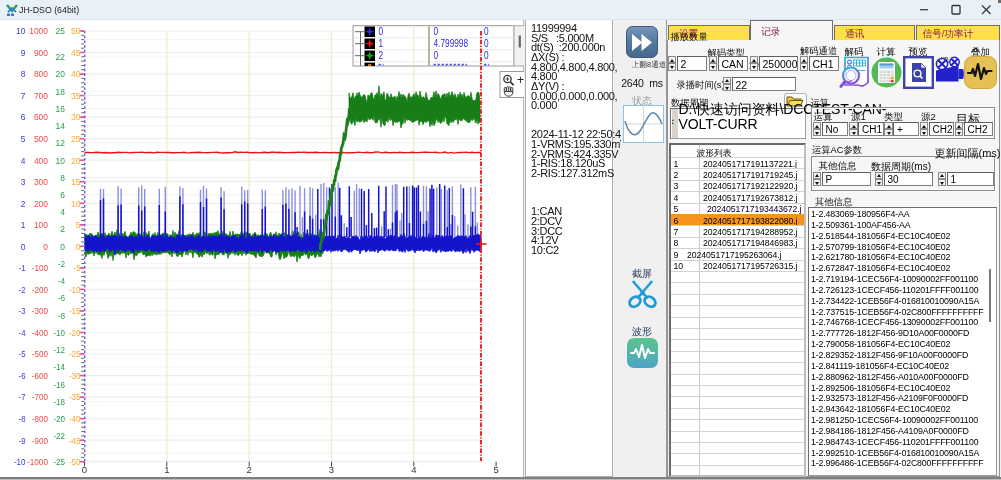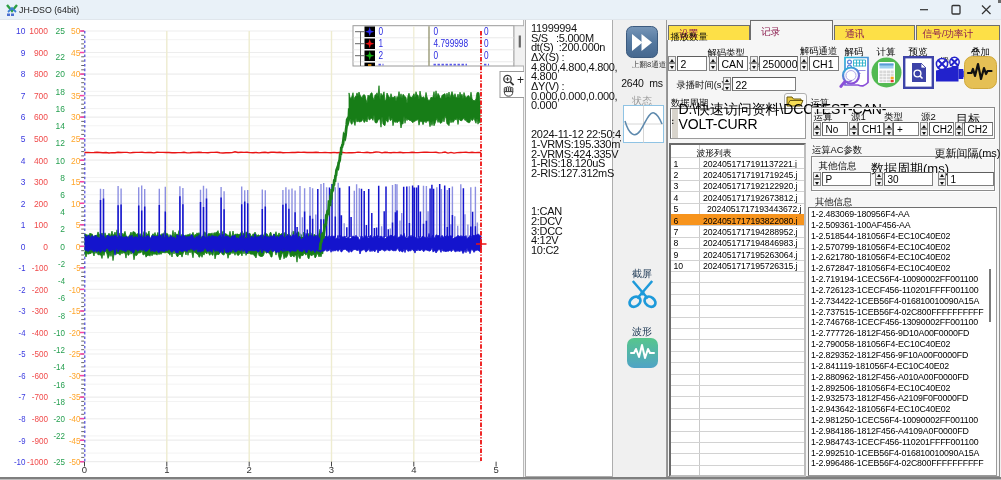--- a/index.html
+++ b/index.html
@@ -540,21 +540,21 @@
   </div>
 <div class="field" style="left:928.5px;top:122.0px;width:25.5px;height:14.0px;font-size:10.0px">CH2</div>
 <div class="spin" style="left:954.5px;top:122.0px;height:14.0px">
     <i class="up"></i>
     <i class="dn"></i>
   </div>
 <div class="field" style="left:963.5px;top:122.0px;width:29.5px;height:14.0px;font-size:10.0px">CH2</div>
 <div class="lbl" style="left:812px;top:143.5px">运算AC参数</div>
 <div class="gbox" style="left:811px;top:156px;width:184px;height:35px"></div>
 <div class="lbl" style="left:818.5px;top:159.5px;font-size:9.5px">其他信息</div>
-<div class="lbl" style="left:871px;top:159.5px;font-size:13px">数据周期(ms)</div>
+<div class="lbl" style="left:871px;top:159.5px;font-size:10px">数据周期(ms)</div>
 <div class="lbl" style="left:934.5px;top:146px;font-size:11px">更新间隔(ms)</div>
 <div class="spin" style="left:812.5px;top:171.5px;height:14.5px">
     <i class="up"></i>
     <i class="dn"></i>
   </div>
 <div class="field" style="left:821.5px;top:171.5px;width:49.0px;height:14.5px;font-size:10.0px">P</div>
 <div class="spin" style="left:874.5px;top:171.5px;height:14.5px">
     <i class="up"></i>
     <i class="dn"></i>
   </div>
@@ -608,21 +608,21 @@
       <span style="position:absolute;left:32px;top:1.6px">2024051717194288952.j</span>
     </div>
     <div class="abs" style="left:0;top:91.8px;width:133px;height:1px;background:#d2d2d2"></div>
     <div class="abs" style="left:0;top:91.8px;width:133px;height:11.4px;font-size:8.7px;letter-spacing:-0.08px;color:#000">
       <span style="position:absolute;left:2.5px;top:1.6px">8</span>
       <span style="position:absolute;left:32px;top:1.6px">2024051717194846983.j</span>
     </div>
     <div class="abs" style="left:0;top:103.2px;width:133px;height:1px;background:#d2d2d2"></div>
     <div class="abs" style="left:0;top:103.2px;width:133px;height:11.4px;font-size:8.7px;letter-spacing:-0.08px;color:#000">
       <span style="position:absolute;left:2.5px;top:1.6px">9</span>
-      <span style="position:absolute;left:32px;top:1.6px">2024051717195263064.j</span>
+      <span style="position:absolute;left:16px;top:1.6px">2024051717195263064.j</span>
     </div>
     <div class="abs" style="left:0;top:114.6px;width:133px;height:1px;background:#d2d2d2"></div>
     <div class="abs" style="left:0;top:114.6px;width:133px;height:11.4px;font-size:8.7px;letter-spacing:-0.08px;color:#000">
       <span style="position:absolute;left:2.5px;top:1.6px">10</span>
       <span style="position:absolute;left:32px;top:1.6px">2024051717195726315.j</span>
     </div>
     <div class="abs" style="left:0;top:126.0px;width:133px;height:1px;background:#d2d2d2"></div>
     <div class="abs" style="left:0;top:137.4px;width:133px;height:1px;background:#d2d2d2"></div>
     <div class="abs" style="left:0;top:148.8px;width:133px;height:1px;background:#d2d2d2"></div>
     <div class="abs" style="left:0;top:160.2px;width:133px;height:1px;background:#d2d2d2"></div>

